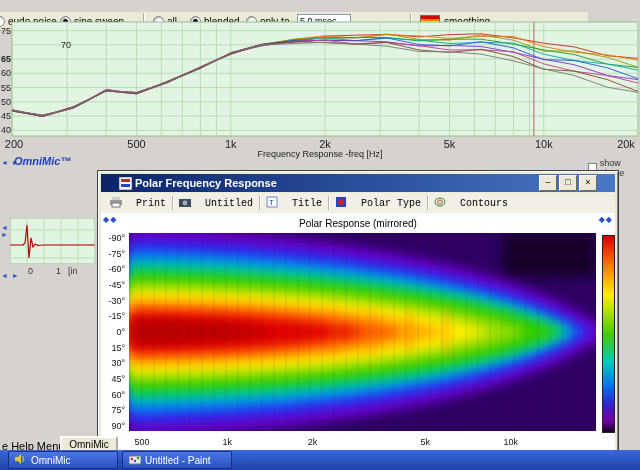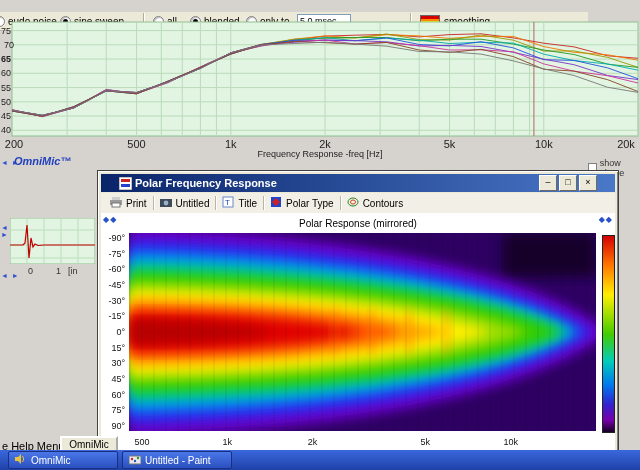--- a/index.html
+++ b/index.html
@@ -34,21 +34,21 @@
   
   #polar-window{position:absolute;left:97px;top:170px;width:520px;height:300px;background:#ece9d8;
     border:1px solid #404040;box-shadow:inset 1px 1px 0 #fff,inset -1px -1px 0 #808080;z-index:5;}
   .titlebar{position:absolute;left:3px;top:3px;right:3px;height:18px;background:linear-gradient(90deg,#0a246a,#4a78c8);
     display:flex;align-items:center;padding:0 18px;gap:3px;}
   .title-text{color:#fff;font-weight:bold;font-size:11px;flex:1;white-space:nowrap;}
   .win-btn{width:16px;height:14px;background:#ece9d8;border:1px solid;border-color:#fff #6d6a60 #6d6a60 #fff;
     font-size:9px;line-height:12px;text-align:center;margin-left:2px;flex:0 0 auto;}
   .ptoolbar{position:absolute;left:3px;top:22px;right:3px;height:20px;background:#f2efe6;border-bottom:1px solid #c8c4b8;
     display:flex;align-items:center;padding-left:4px;font-size:10px;}
-  .pt-item{display:flex;align-items:center;gap:4px;padding:0 5px;height:30px;}
+  .pt-item{display:flex;align-items:center;gap:14px;padding:0 5px;height:30px;font-family:Liberation Mono, monospace;}
   .pt-sep{width:1px;height:14px;background:#b8b4a8;box-shadow:1px 0 0 #fff;margin:0 1px;}
   .pclient{position:absolute;left:3px;top:42px;right:3px;bottom:0;background:#fff;overflow:hidden;}
   .chart-title{position:absolute;left:0;right:0;top:5px;text-align:center;font-size:10px;}
   .diamond{position:absolute;top:2px;color:#2853c8;font-size:8px;letter-spacing:1px;}
   #angle-labels .alab{position:absolute;left:0;width:24px;text-align:right;font-size:9px;color:#111;}
   #heatmap{position:absolute;left:28px;top:20px;width:467px;height:198px;}
   .striations{position:absolute;inset:0;background:repeating-linear-gradient(90deg,rgba(0,0,0,.05) 0 2px,rgba(255,255,255,0) 2px 12px);pointer-events:none;}
   #colorbar{position:absolute;left:501px;top:22px;width:11px;height:196px;border:1px solid #222;}
   .pflab{position:absolute;top:224px;width:30px;text-align:center;font-size:9px;color:#111;}
   
@@ -129,21 +129,21 @@
         <polyline points="12.0,92.3 42.3,97.3 73.7,90.0 106.2,72.8 136.6,74.5 168.0,63.9 200.4,50.3 230.8,34.8 261.1,26.6 294.7,23.0 325.0,19.7 355.3,19.5 386.7,19.5 419.2,22.8 449.6,21.2 481.0,21.2 513.4,26.1 543.8,32.0 574.1,36.5 607.7,46.2 638.0,49.4 " fill="none" stroke="#229922" stroke-width="0.9"></polyline>
         <polyline points="12.0,91.7 42.3,98.6 73.7,89.8 106.2,71.6 136.6,75.5 168.0,64.5 200.4,49.0 230.8,35.1 261.1,27.8 294.7,22.1 325.0,19.7 355.3,22.7 386.7,20.1 419.2,22.2 449.6,25.5 481.0,24.3 513.4,25.1 543.8,36.2 574.1,42.6 607.7,46.0 638.0,52.2 " fill="none" stroke="#00aaaa" stroke-width="0.9"></polyline>
         <polyline points="12.0,93.0 42.3,98.2 73.7,88.7 106.2,72.8 136.6,75.8 168.0,63.1 200.4,49.5 230.8,36.1 261.1,26.6 294.7,22.3 325.0,22.4 355.3,22.7 386.7,19.9 419.2,26.5 449.6,27.9 481.0,23.7 513.4,29.9 543.8,41.7 574.1,42.4 607.7,49.9 638.0,60.7 " fill="none" stroke="#2255dd" stroke-width="0.9"></polyline>
         <polyline points="12.0,92.3 42.3,97.3 73.7,90.0 106.2,72.8 136.6,74.5 168.0,63.9 200.4,50.3 230.8,34.8 261.1,26.7 294.7,24.2 325.0,21.9 355.3,22.7 386.7,23.8 419.2,28.0 449.6,27.4 481.0,28.5 513.4,34.3 543.8,41.2 574.1,46.7 607.7,57.5 638.0,61.6 " fill="none" stroke="#7733cc" stroke-width="0.9"></polyline>
         <polyline points="12.0,91.7 42.3,98.6 73.7,89.8 106.2,71.6 136.6,75.5 168.0,64.5 200.4,49.0 230.8,35.1 261.1,28.0 294.7,23.4 325.0,22.1 355.3,26.0 386.7,24.5 419.2,27.7 449.6,32.0 481.0,31.8 513.4,33.8 543.8,45.9 574.1,53.2 607.7,57.7 638.0,65.0 " fill="none" stroke="#cc3399" stroke-width="0.9"></polyline>
         <polyline points="12.0,93.0 42.3,98.2 73.7,88.7 106.2,72.8 136.6,75.8 168.0,63.1 200.4,49.5 230.8,36.1 261.1,26.8 294.7,23.6 325.0,24.7 355.3,26.1 386.7,24.4 419.2,32.0 449.6,34.4 481.0,31.3 513.4,38.6 543.8,51.3 574.1,53.1 607.7,61.7 638.0,73.5 " fill="none" stroke="#884422" stroke-width="0.9"></polyline>
         <polyline points="12.0,92.3 42.3,97.3 73.7,90.0 106.2,72.8 136.6,74.5 168.0,63.9 200.4,50.3 230.8,34.8 261.1,26.9 294.7,25.5 325.0,24.2 355.3,26.1 386.7,28.2 419.2,33.5 449.6,33.9 481.0,36.1 513.4,42.9 543.8,50.9 574.1,57.5 607.7,69.3 638.0,74.4 " fill="none" stroke="#777777" stroke-width="0.9"></polyline>
       </svg>
     <div id="freq-ylabels">
         <div class="ylab" style="top: 7.55px; left: 0px;">75</div>
-        <div class="ylab" style="top: 21.8px; left: 3px;">70</div>
+        <div class="ylab" style="top: 21.8px; left: 12px; padding-left: 48px;">70</div>
         <div class="ylab" style="top: 36.05px; left: 0px; font-weight: bold;">65</div>
         <div class="ylab" style="top: 50.3px; left: 0px;">60</div>
         <div class="ylab" style="top: 64.55px; left: 0px;">55</div>
         <div class="ylab" style="top: 78.8px; left: 0px;">50</div>
         <div class="ylab" style="top: 93.05px; left: 0px;">45</div>
         <div class="ylab" style="top: 107.3px; left: 0px;">40</div>
       </div>
     <div id="freq-xlabels">
         <div class="xlab" style="left: -1px;">200</div>
         <div class="xlab" style="left: 121.555px;">500</div>

